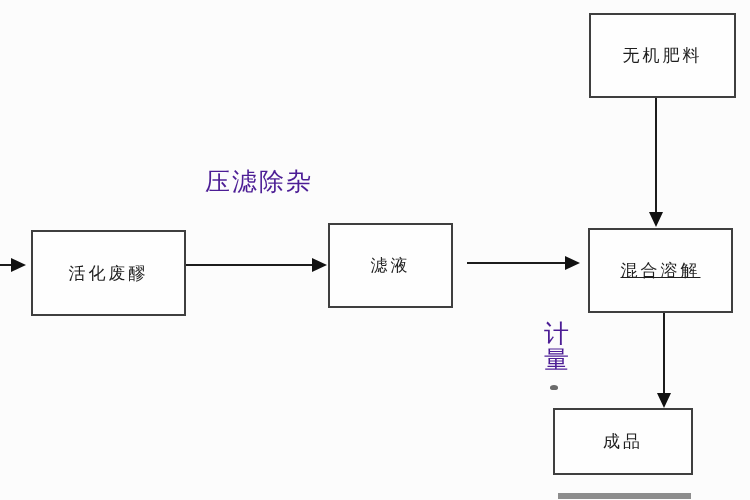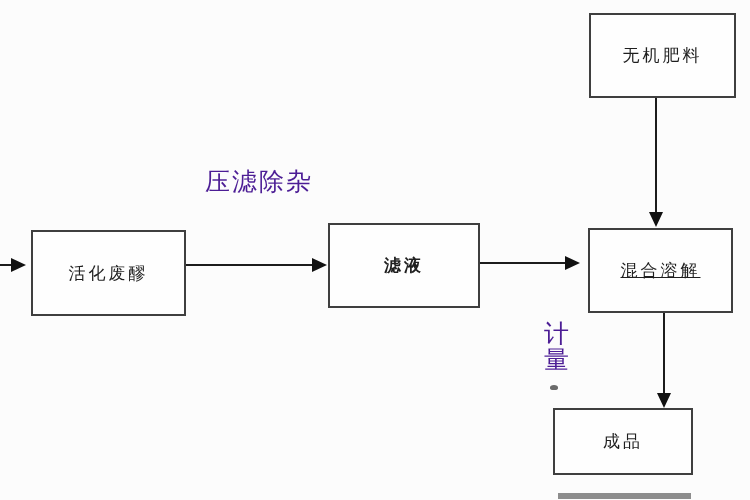--- a/index.html
+++ b/index.html
@@ -21,21 +21,21 @@
     background: #fefefe;
     display: flex;
     align-items: center;
     justify-content: center;
     font-size: 17px;
     letter-spacing: 3px;
     color: #1f1f1f;
     box-sizing: border-box;
   }
   #node-huohua   { left: 23px;  top: 230px; width: 155px; height: 86px; margin-left: 8px; }
-  #node-lvye     { left: 328px; top: 223px; width: 152px; height: 85px; font-weight: bold; }
+  #node-lvye     { left: 328px; top: 223px; width: 125px; height: 85px; }
   #node-wuji     { left: 589px; top: 13px;  width: 147px; height: 85px; }
   #node-hunhe    { left: 588px; top: 228px; width: 145px; height: 85px; text-decoration: underline; }
   #node-chengpin { left: 553px; top: 408px; width: 140px; height: 67px; font-family: Liberation Mono, monospace; }
   .node-shadow {
     position: absolute;
     left: 558px;
     top: 493px;
     width: 133px;
     height: 6px;
     background: #8d8d8d;

